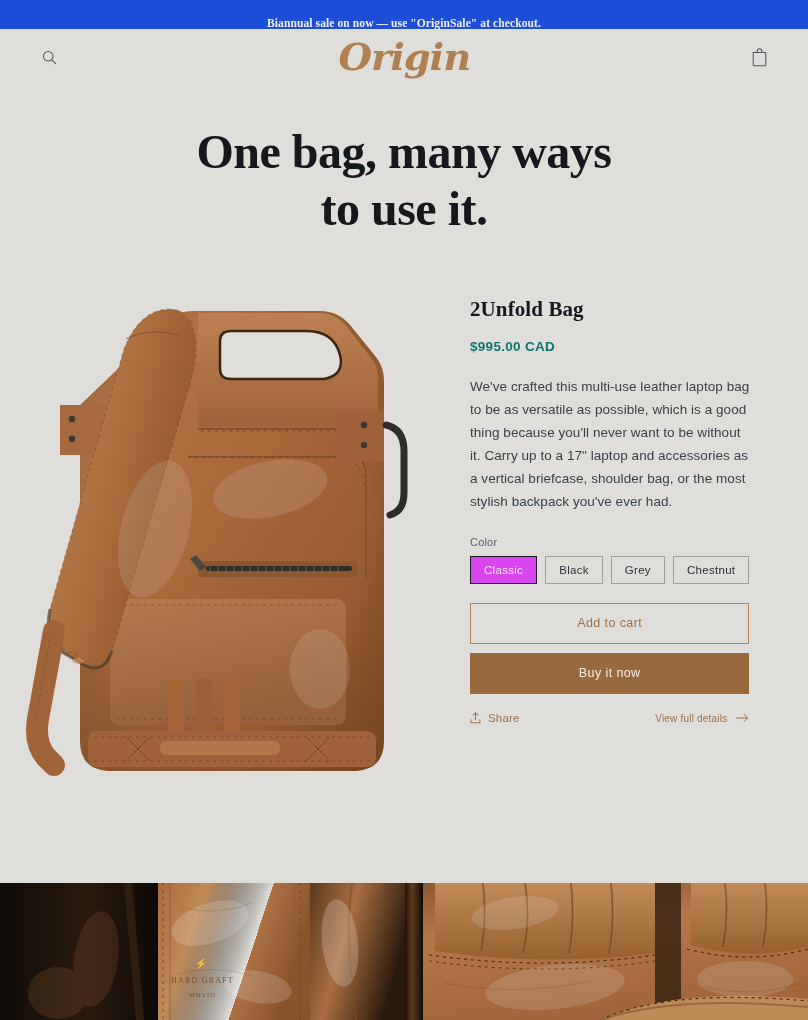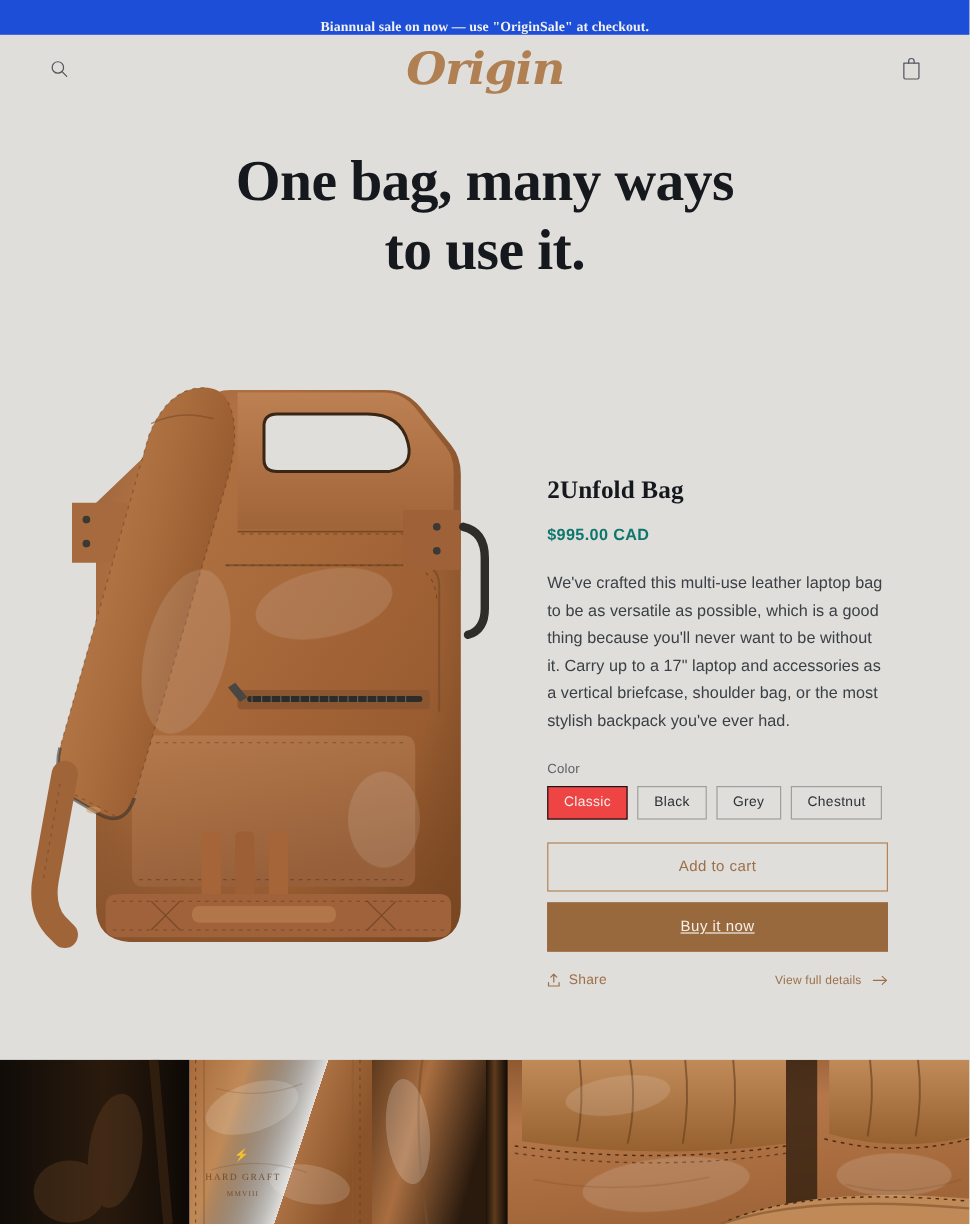--- a/index.html
+++ b/index.html
@@ -91,24 +91,23 @@
     font-weight: bold;
     font-size: 48px;
     line-height: 1.18;
     letter-spacing: -0.5px;
     color: #15181d;
   }
 
   
   .product {
     display: flex;
-    gap: 4px;
+    gap: 18px;
     padding: 0 0 0 0;
     flex: 0 0 552px;
-    align-items: flex-end;
   }
 
   .media {
     width: 440px;
     flex: 0 0 440px;
     display: flex;
     align-items: flex-start;
     justify-content: center;
     padding-top: 8px;
   }
@@ -164,21 +163,21 @@
     color: #2c3036;
     font-family: "Liberation Sans", sans-serif;
     font-size: 11.5px;
     letter-spacing: 0.3px;
     padding: 6px 13px;
     cursor: pointer;
     line-height: 1.25;
     white-space: nowrap;
   }
   .swatch.selected {
-    background: #ef4444;
+    background: #d946ef;
     color: #f1efe9;
     border-color: #15181d;
   }
 
   .btn {
     display: block;
     width: 100%;
     text-align: center;
     font-family: "Liberation Sans", sans-serif;
     font-size: 12.5px;
@@ -191,21 +190,20 @@
     border: 1px solid #b58256;
     background: transparent;
     color: #9d6f46;
     margin-bottom: 9px;
   }
   .btn-solid {
     border: 1px solid #99693e;
     background: #99693e;
     color: #f4efe8;
     margin-bottom: 18px;
-    text-decoration: underline;
   }
 
   .meta-row {
     display: flex;
     align-items: center;
     justify-content: space-between;
     margin-top: 15px;
   }
   .share {
     display: flex;

